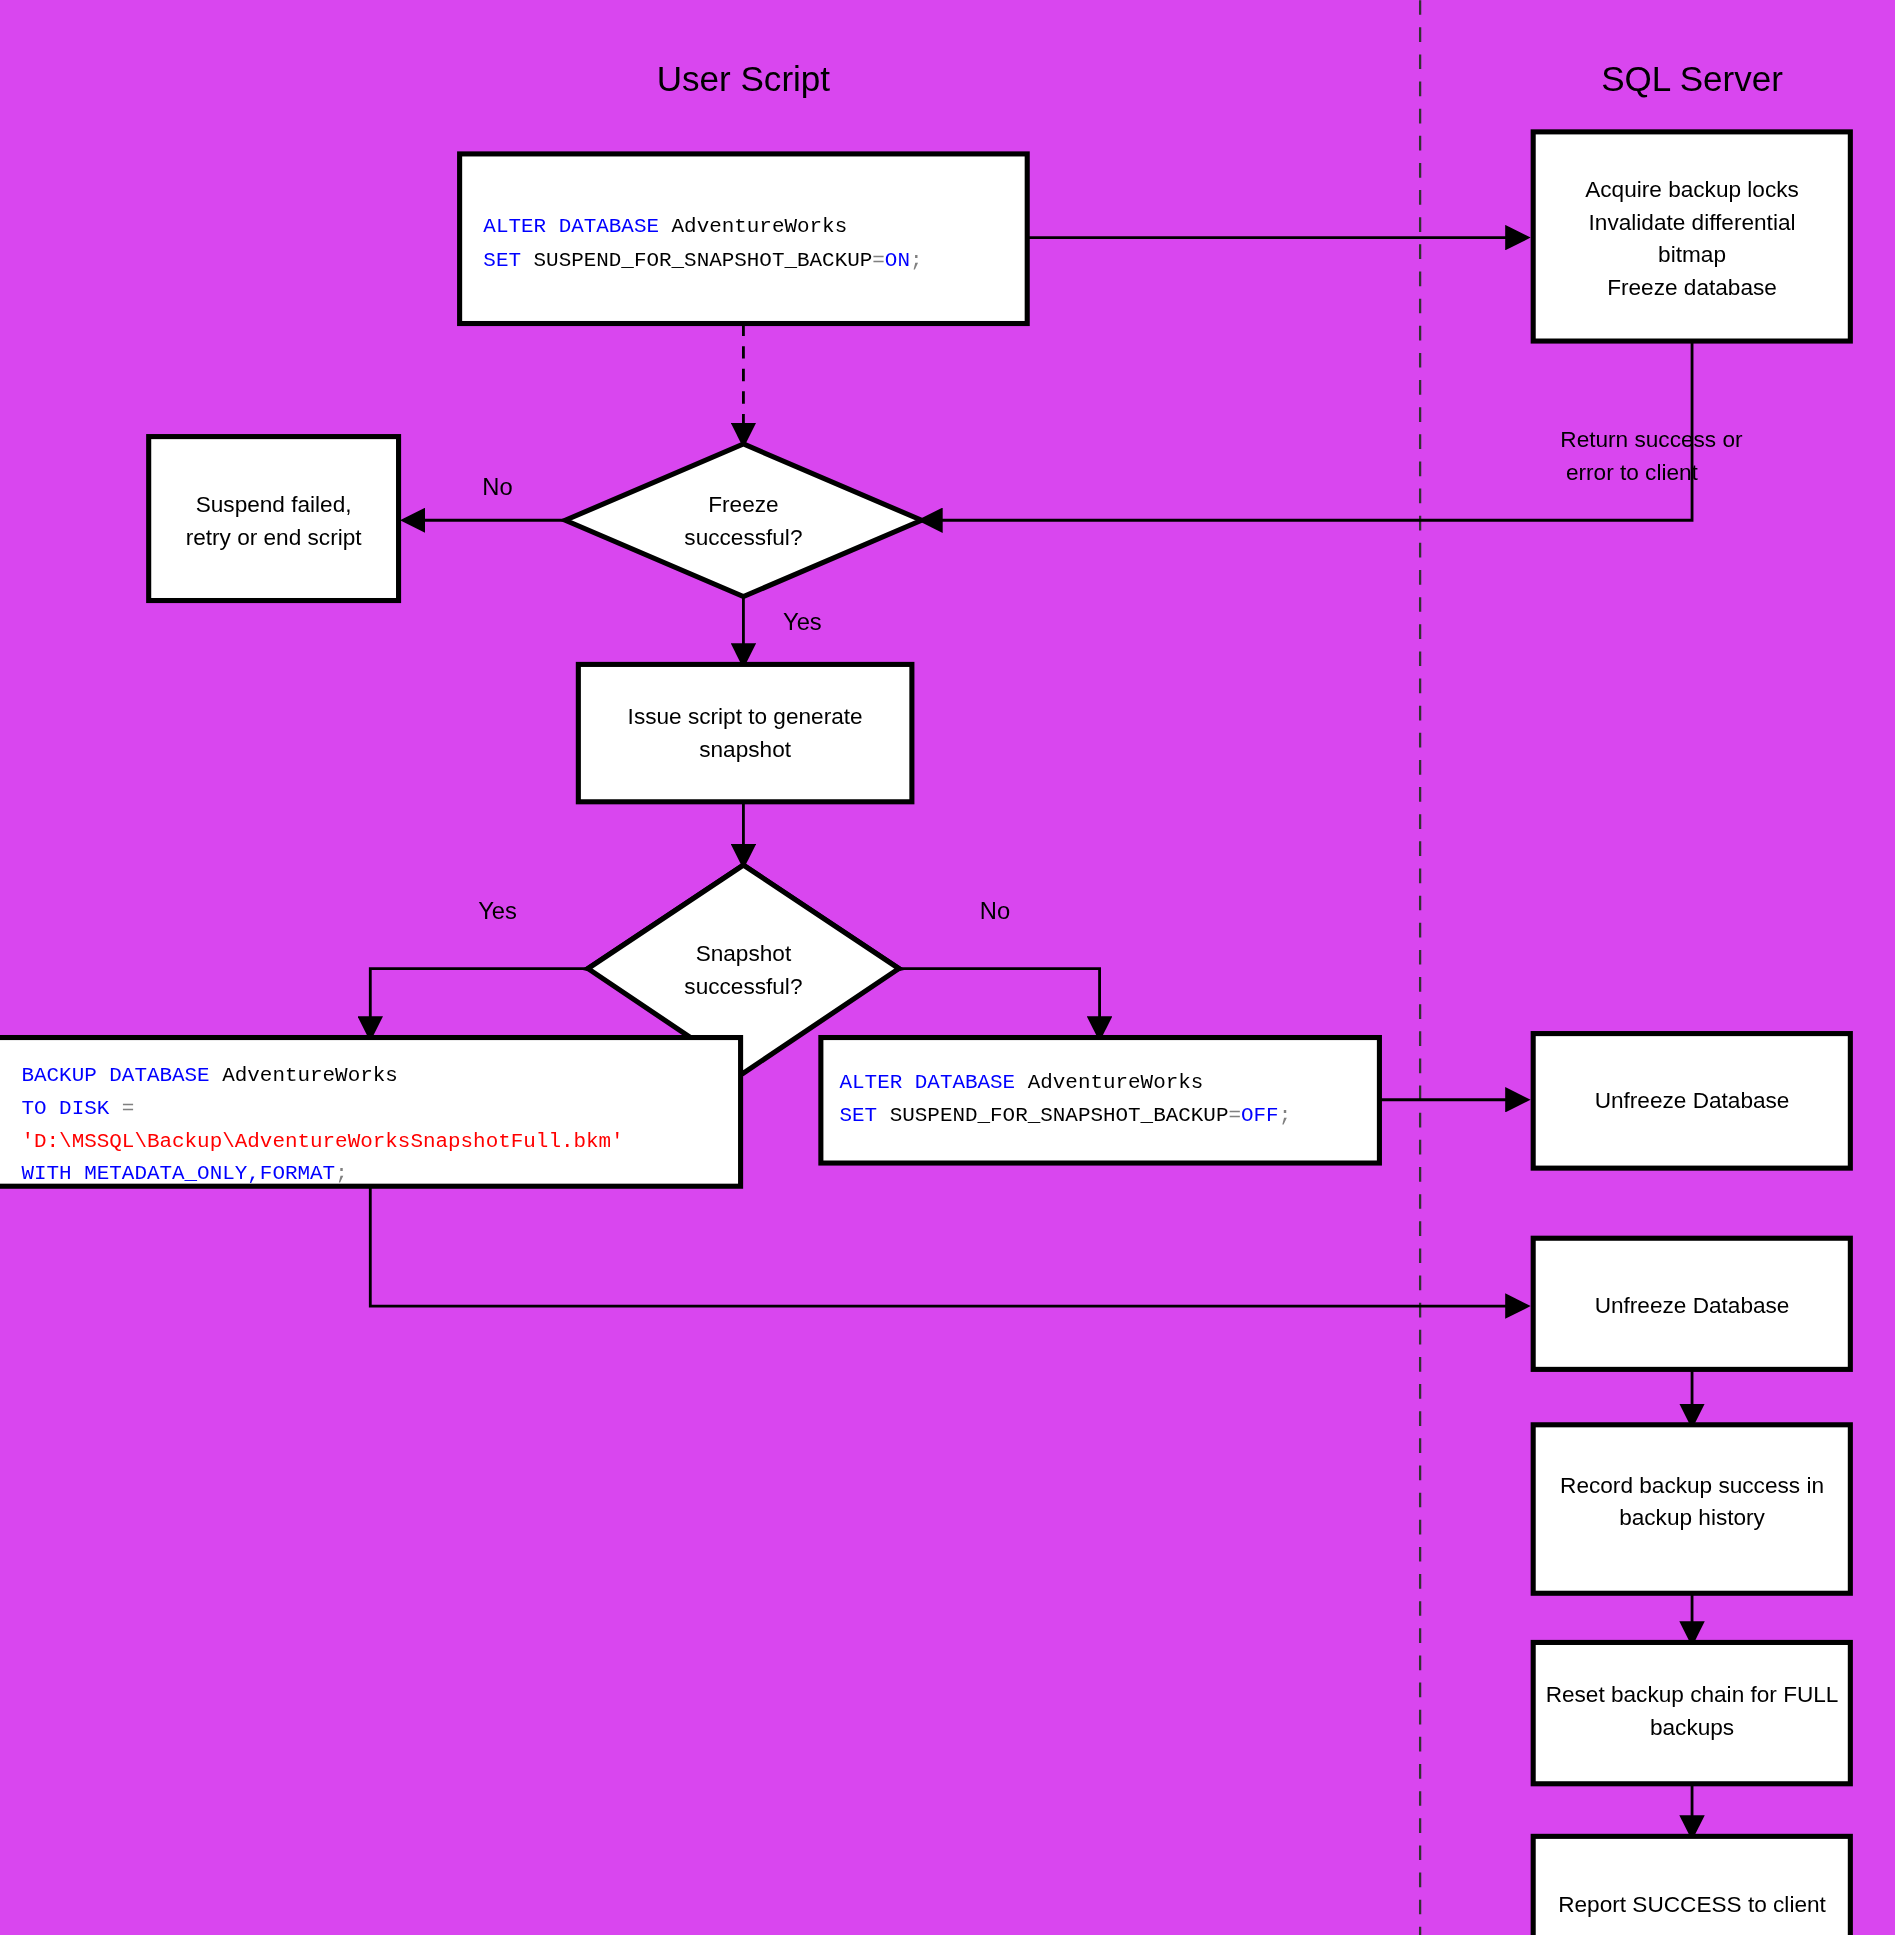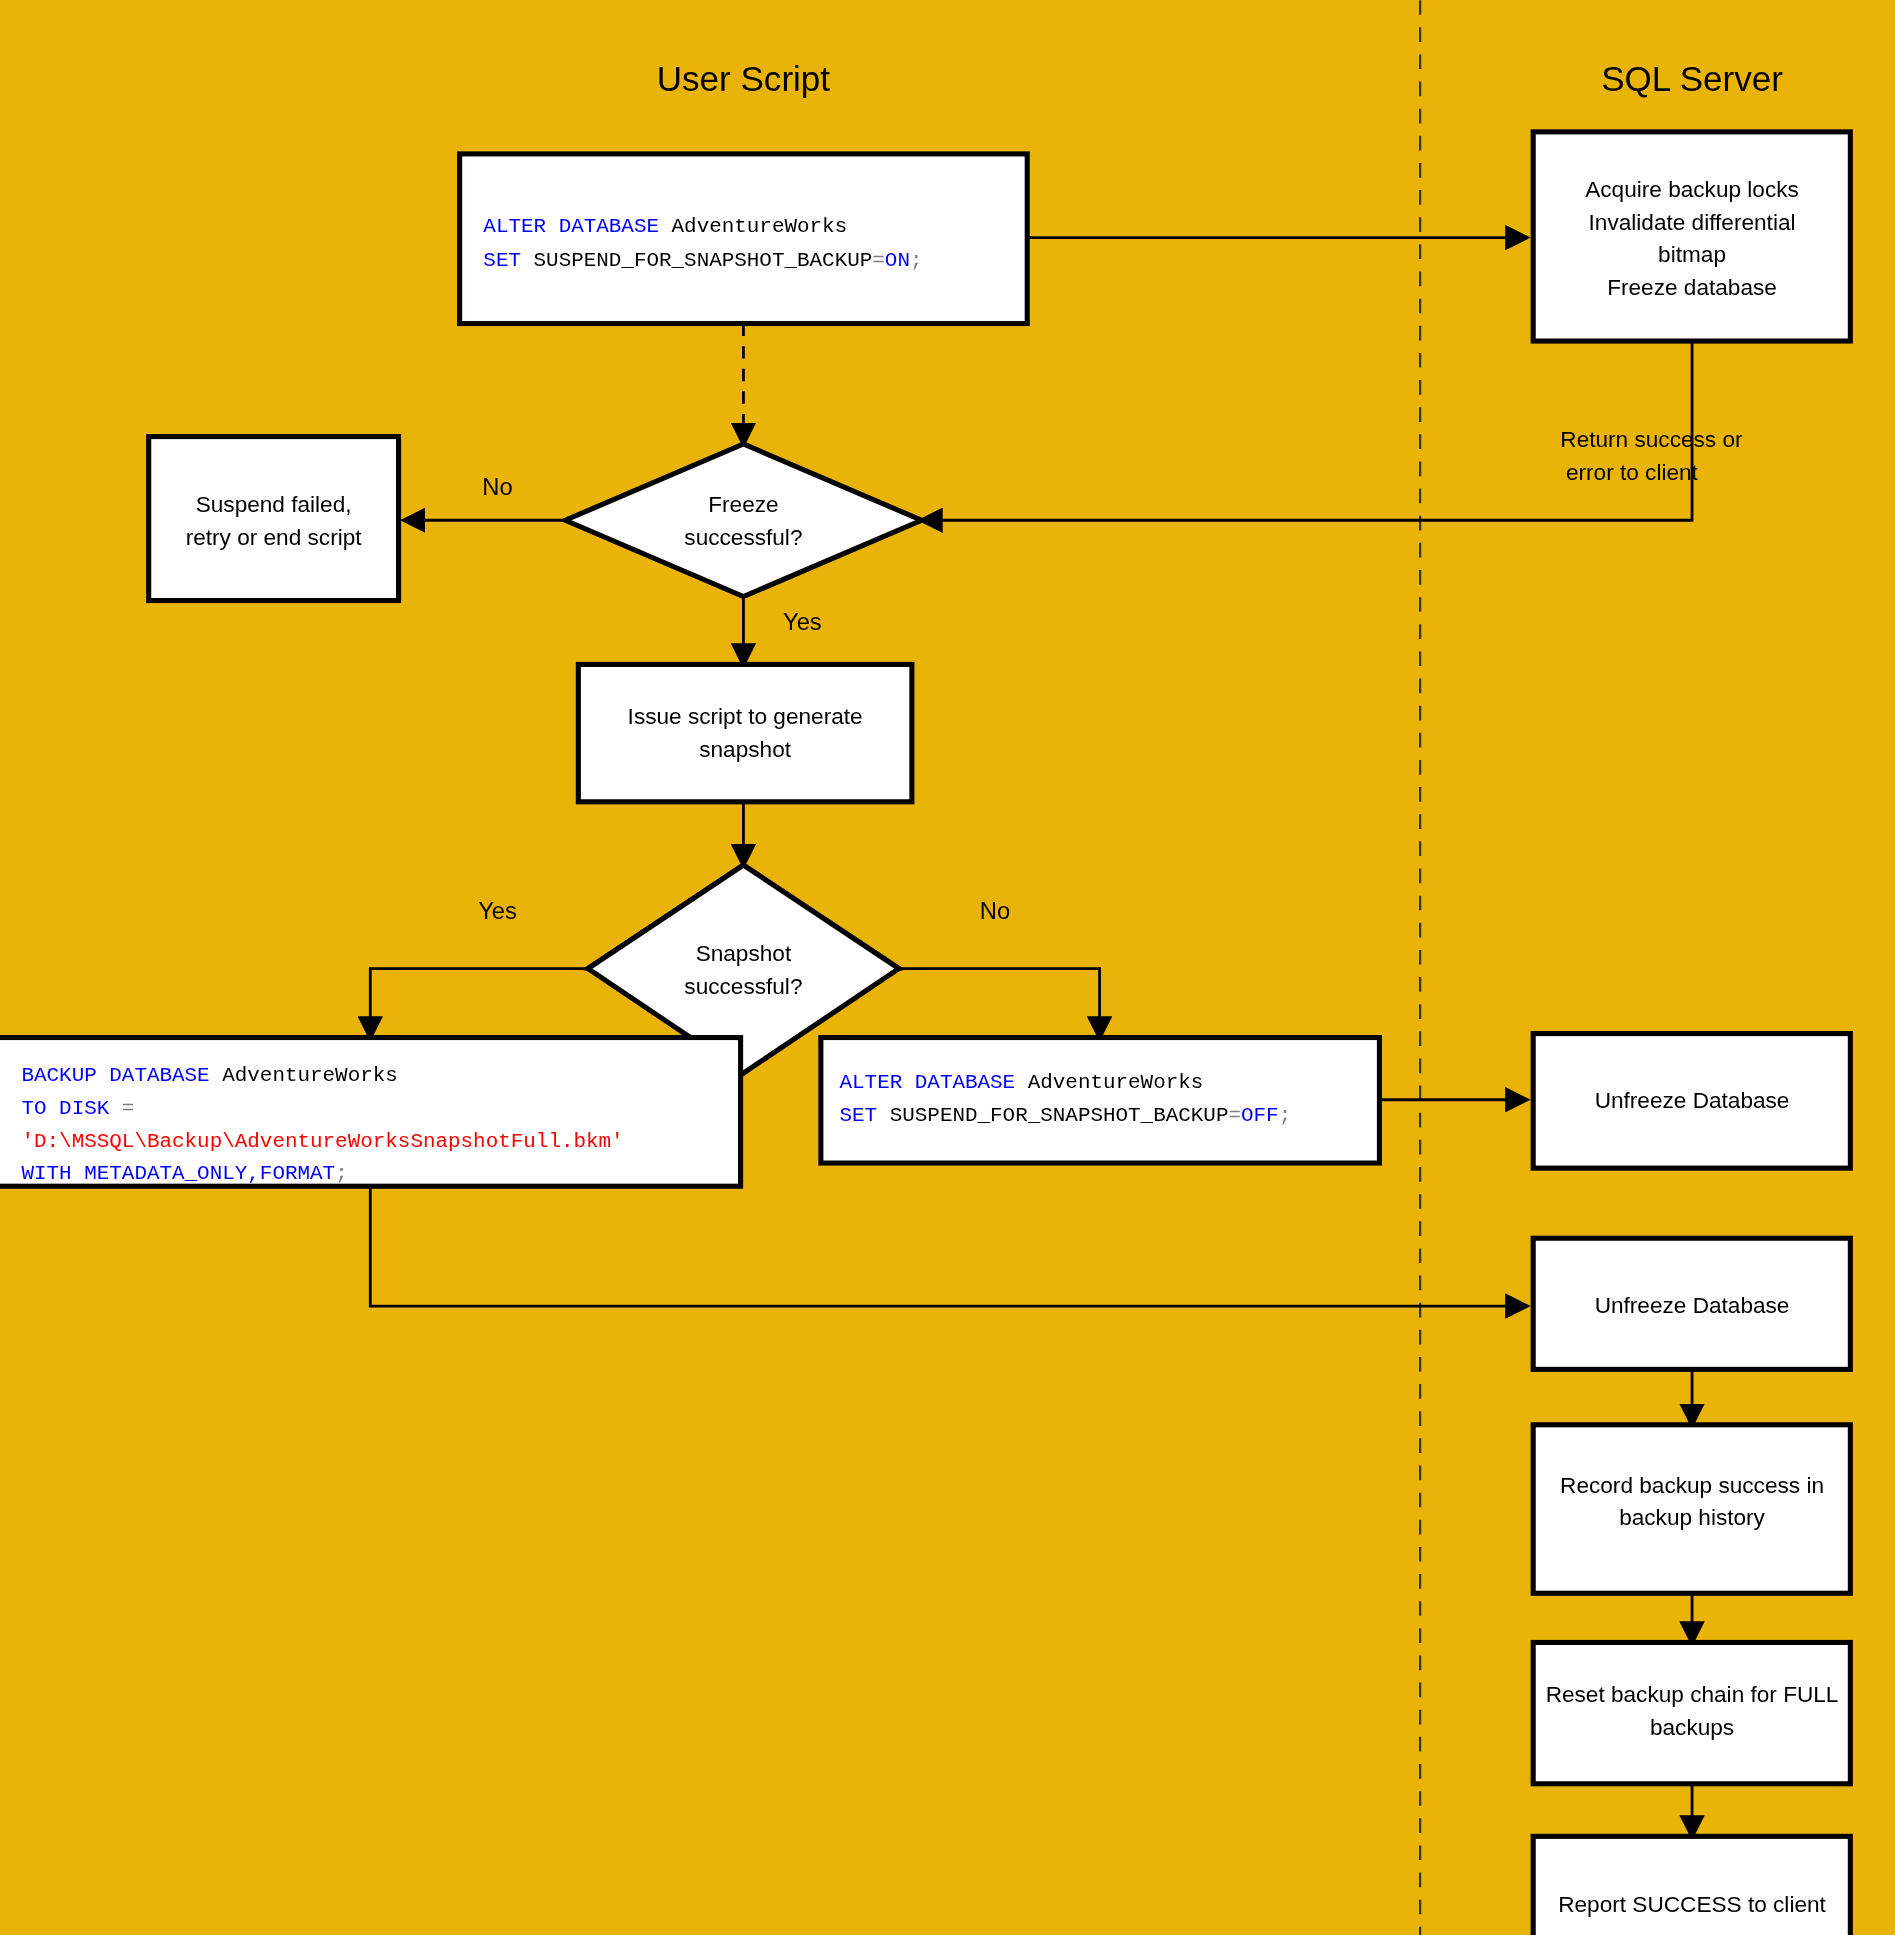--- a/index.html
+++ b/index.html
@@ -4,21 +4,21 @@
 <style>
   html, body {
     margin: 0;
     padding: 0;
     background: #e2e2e2;
   }
   #page {
     position: relative;
     width: 1895px;
     height: 1936px;
-    background: #eab308;
+    background: #d946ef;
     font-family: "Liberation Sans", sans-serif;
     overflow: hidden;
   }
   svg.flow {
     position: absolute;
     top: 0;
     left: 0;
     width: 1895px;
     height: 1936px;
   }

